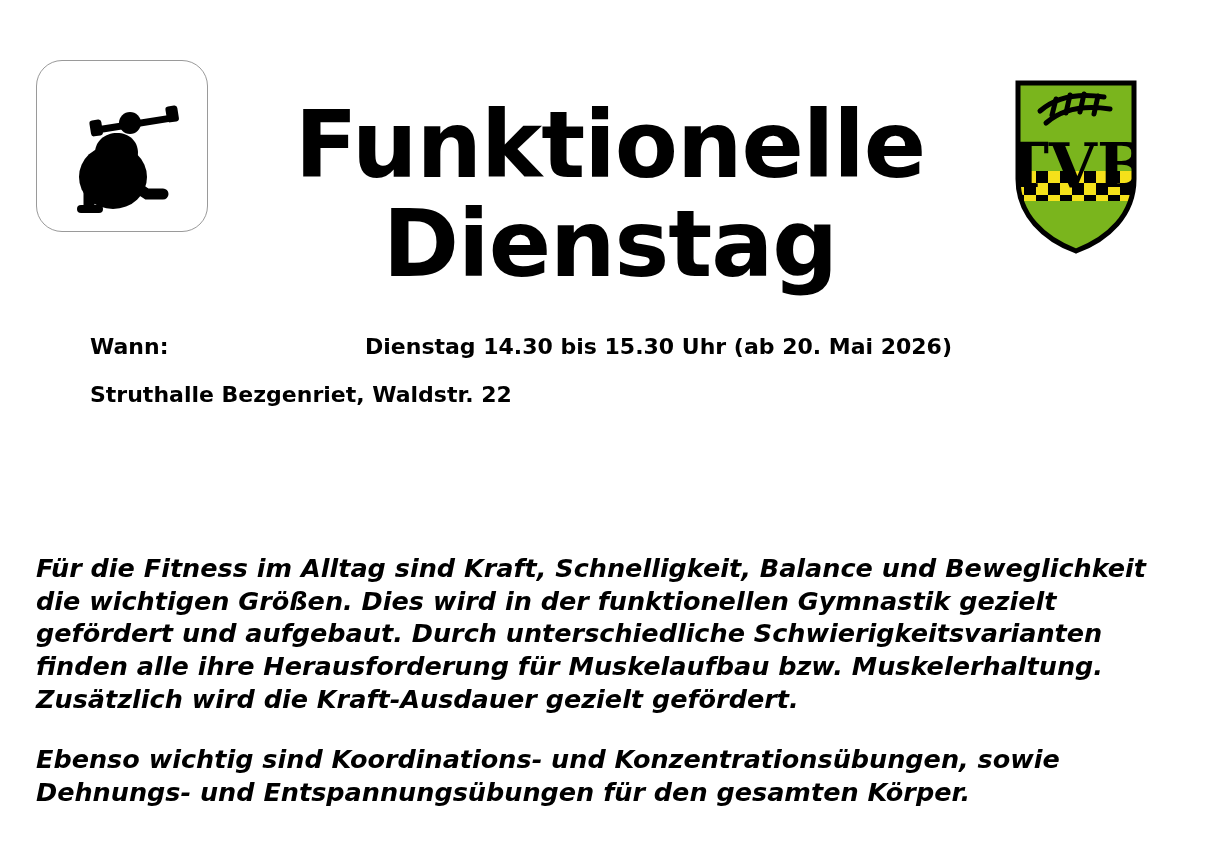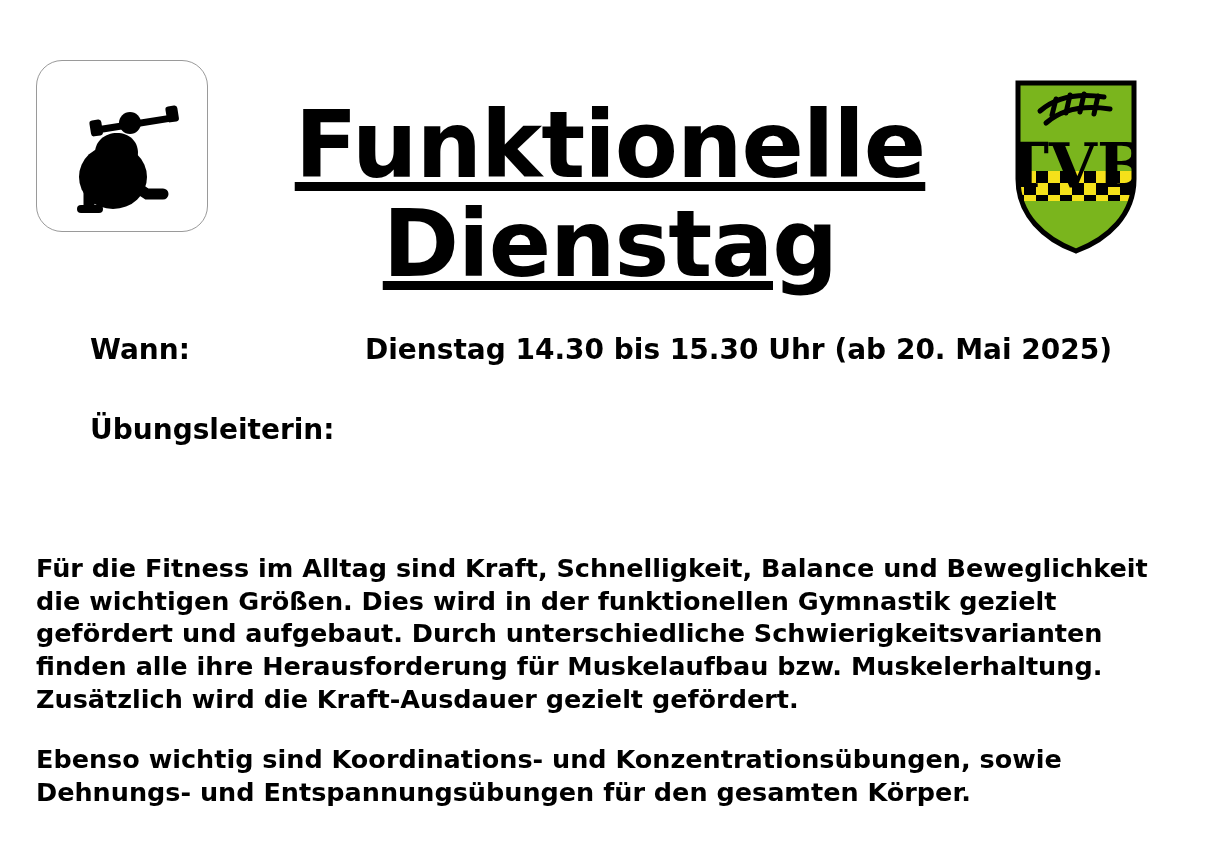--- a/index.html
+++ b/index.html
@@ -38,21 +38,20 @@
   .title {
     position: absolute;
     left: 230px;
     top: 34px;
     width: 760px;
     text-align: center;
     font-size: 92px;
     line-height: 1.08;
     font-weight: bold;
     letter-spacing: -1px;
-    text-decoration: underline;
   }
   .title .line { display: block; }
 
   .logo-right {
     position: absolute;
     left: 1012px;
     top: 75px;
     width: 128px;
     height: 182px;
   }
@@ -61,21 +60,21 @@
   
   .info {
     position: absolute;
     left: 90px;
     top: 336px;
     width: 1090px;
   }
   .info-row {
     display: flex;
     align-items: baseline;
-    font-size: 28px;
+    font-size: 22px;
     font-weight: bold;
     line-height: 1.0;
     margin-bottom: 26px;
   }
   .info-label {
     width: 275px;
     flex: 0 0 275px;
   }
   .info-value {
     flex: 1 1 auto;
@@ -86,20 +85,21 @@
     position: absolute;
     left: 36px;
     top: 552px;
     width: 1150px;
     font-size: 25.5px;
     font-weight: bold;
     line-height: 1.28;
   }
   .body-text p {
     margin: 0 0 28px 0;
+    font-style: italic;
   }
   .body-text p:last-child { margin-bottom: 0; }
 </style>
 </head>
 <body>
 
 <div class="header">
 
   <div class="logo-left">
     <svg width="170" height="170" viewBox="0 0 170 170" xmlns="http://www.w3.org/2000/svg" aria-hidden="true">
@@ -157,25 +157,25 @@
         <text x="64" y="112" font-family="'DejaVu Serif', serif" font-size="62" font-weight="bold" fill="#000000" text-anchor="middle">TVB</text>
       </g>
       <path d="M6 8 L122 8 L122 104 C122 140 96 164 64 176 C32 164 6 140 6 104 Z" fill="none" stroke="#000000" stroke-width="5"></path>
     </svg>
   </div>
 </div>
 
 <div class="info">
   <div class="info-row">
     <div class="info-label">Wann:</div>
-    <div class="info-value">Dienstag 14.30 bis 15.30 Uhr (ab 20. Mai 2025)</div>
+    <div class="info-value">Dienstag 14.30 bis 15.30 Uhr (ab 20. Mai 2026)</div>
   </div>
   <div class="info-row">
+    <div class="info-value">Struthalle Bezgenriet, Waldstr. 22</div>
   </div>
   <div class="info-row">
-    <div class="info-label">Übungsleiterin:</div>
   </div>
 </div>
 
 <div class="body-text">
   <p>Für die Fitness im Alltag sind Kraft, Schnelligkeit, Balance und Beweglichkeit die wichtigen Größen. Dies wird in der funktionellen Gymnastik gezielt gefördert und aufgebaut. Durch unterschiedliche Schwierigkeitsvarianten finden alle ihre Herausforderung für Muskelaufbau bzw. Muskelerhaltung. Zusätzlich wird die Kraft-Ausdauer gezielt gefördert.</p>
   <p>Ebenso wichtig sind Koordinations- und Konzentrationsübungen, sowie Dehnungs- und Entspannungsübungen für den gesamten Körper.</p>
 </div>
 
 </body></html>

